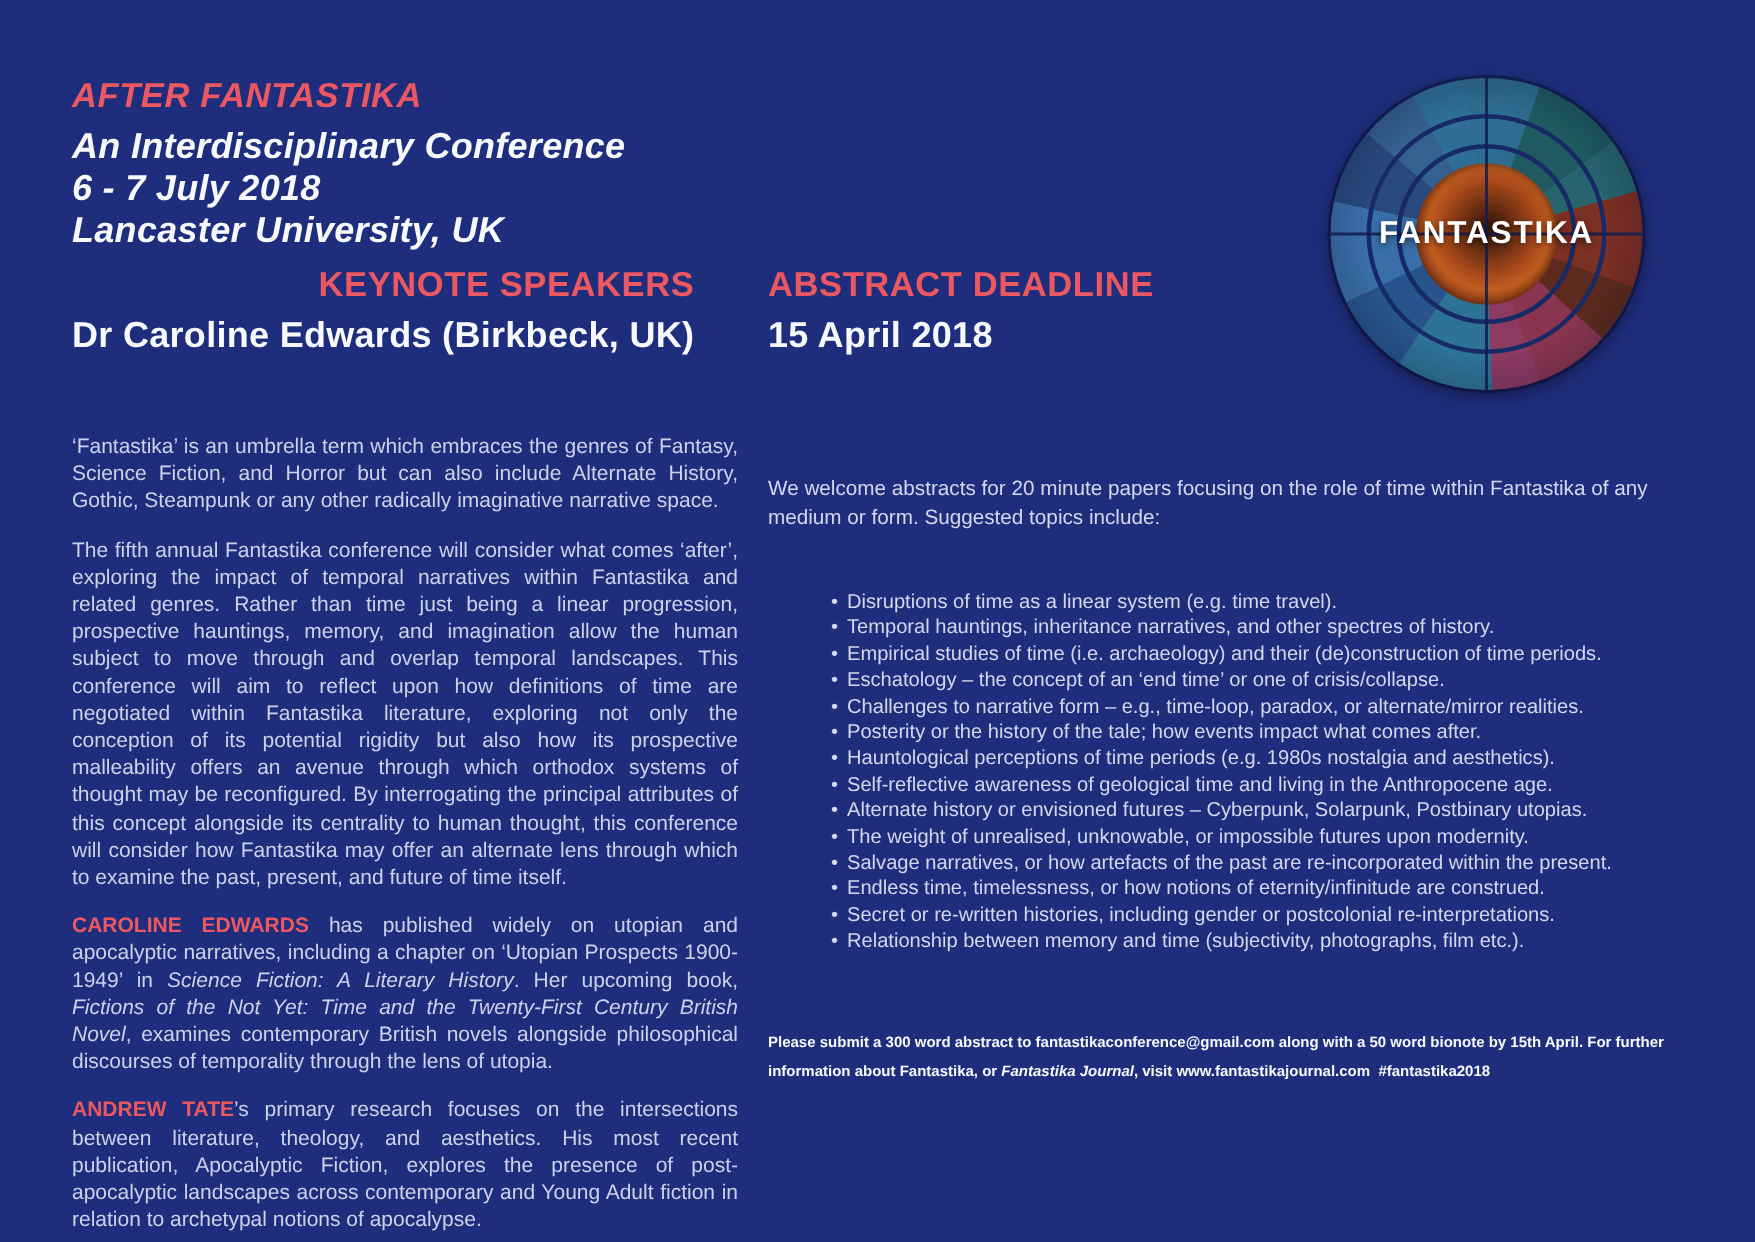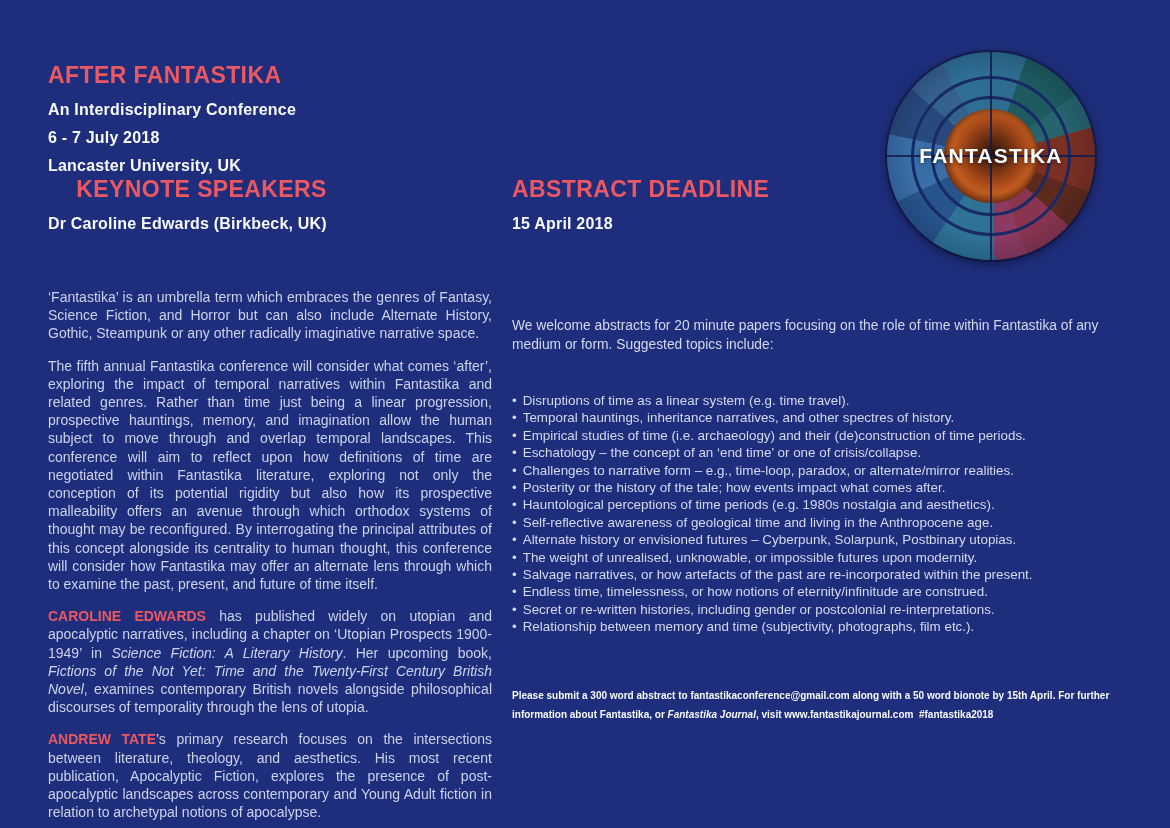--- a/index.html
+++ b/index.html
@@ -13,29 +13,29 @@
   html,body{background:#10194a;}
   body{font-family:"Liberation Sans", sans-serif;}
   .poster{
     position:relative;
     width:1170px;height:828px;
     background:var(--bg);
     overflow:hidden;
   }
 
   
-  .header-block{position:absolute;left:48px;top:62px;}
+  .header-block{position:absolute;left:48px;top:50px;font-style:italic;}
   .coral-heading{
     color:var(--accent);
     font-size:23px;font-weight:800;letter-spacing:.4px;
     margin-bottom:7px;
   }
   .white-line{
     color:var(--white);
-    font-size:16px;font-weight:700;line-height:28px;letter-spacing:.2px;
+    font-size:24px;font-weight:700;line-height:28px;letter-spacing:.2px;
   }
   .keynote-block{position:absolute;left:48px;top:176px;text-align:right;}
   .deadline-block{position:absolute;left:512px;top:176px;}
 
   
   .logo{
     position:absolute;left:887px;top:52px;width:208px;height:208px;
   }
   .logo-disc{
     position:absolute;inset:0;border-radius:50%;overflow:hidden;
@@ -100,21 +100,21 @@
   .right-col{
     position:absolute;left:512px;top:316px;width:630px;
     color:#d3d8ee;
     font-size:13.8px;line-height:19px;
   }
   .topics-list{
     list-style:none;
     margin-top:38px;
     font-size:13.4px;line-height:17.4px;
   }
-  .topics-list li{white-space:nowrap;}
+  .topics-list li{white-space:nowrap;margin-left:42px;}
   .bullet{margin-right:6px;}
   .submission{
     margin-top:50px;width:612px;
     color:var(--white);font-weight:700;
     font-size:10px;line-height:19.6px;
   }
 </style>
 </head>
 <body>
 

